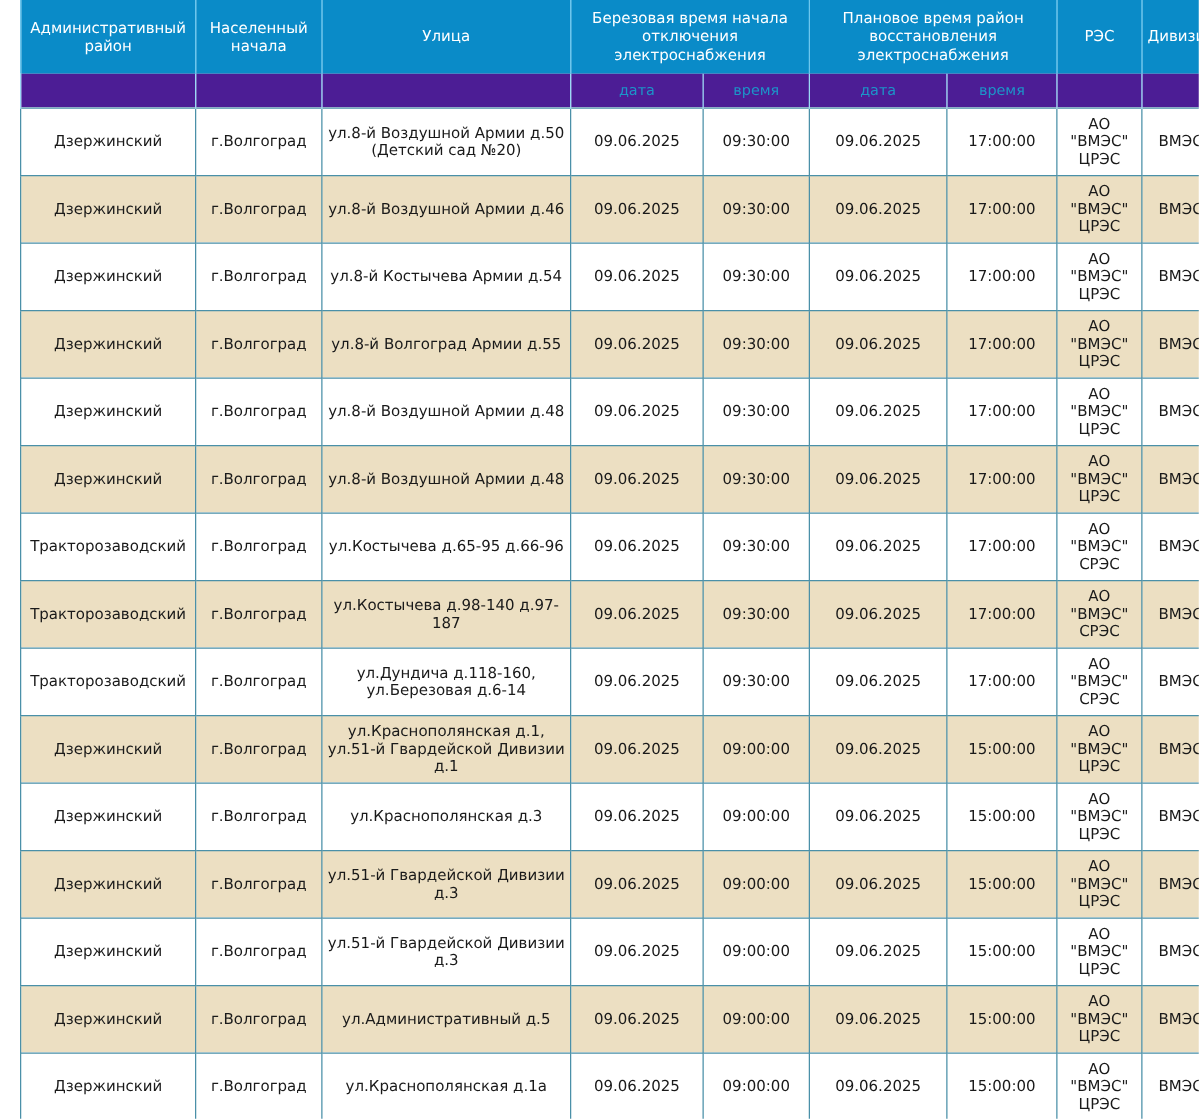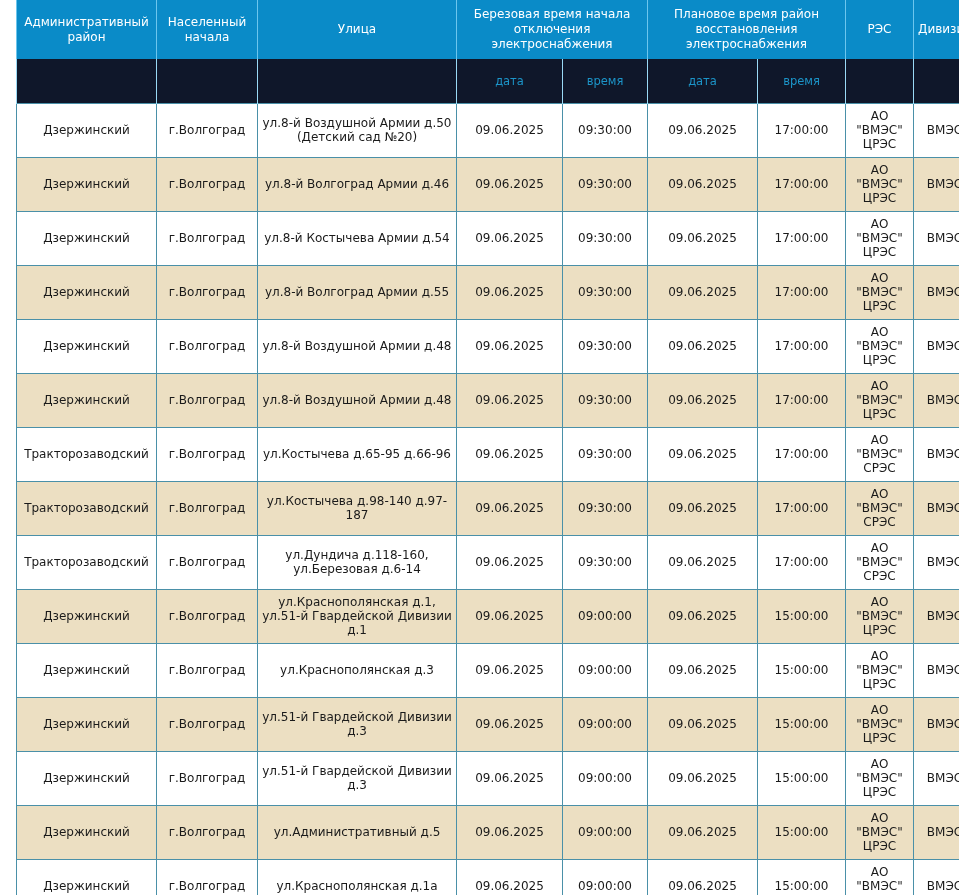--- a/index.html
+++ b/index.html
@@ -1,20 +1,20 @@
 <!DOCTYPE html>
 <html><head>
 <meta charset="utf-8">
 <style>
   html, body { margin: 0; padding: 0; background: #ffffff; }
   body { width: 959px; height: 895px; overflow: hidden; font-family: "DejaVu Sans", "Liberation Sans", sans-serif; }
   table { border-collapse: collapse; table-layout: fixed; width: 959px; margin-left: 16px; }
   th, td { text-align: center; vertical-align: middle; padding: 0 4px; box-sizing: border-box; }
   thead tr.h1 th { background: #0a8bc8; color: #ffffff; font-weight: normal; font-size: 12px; line-height: 15px; height: 59px; border-left: 1px solid #6cc6ee; border-right: 1px solid #6cc6ee; }
-  thead tr.h2 th { background: #0f172a; color: #1c95c9; font-weight: normal; font-size: 11.5px; height: 44px; border-left: 1px solid #9ad9f5; border-right: 1px solid #9ad9f5; }
+  thead tr.h2 th { background: #4c1d95; color: #1c95c9; font-weight: normal; font-size: 11.5px; height: 27px; border-left: 1px solid #9ad9f5; border-right: 1px solid #9ad9f5; }
   tbody td { height: 54px; font-size: 12px; line-height: 14px; color: #1a1a1a; border: 1px solid #4a90a8; }
   tbody tr.odd td { background: #ffffff; }
   tbody tr.even td { background: #ecdfc2; }
   tbody td.res { padding: 0 2px; }
 </style>
 </head>
 <body>
 
 <table>
   <colgroup>
@@ -58,21 +58,21 @@
         <td>09.06.2025</td>
         <td>09:30:00</td>
         <td>09.06.2025</td>
         <td>17:00:00</td>
         <td class="res">АО "ВМЭС" ЦРЭС</td>
         <td>ВМЭС</td>
       </tr>
       <tr class="even">
         <td>Дзержинский</td>
         <td>г.Волгоград</td>
-        <td>ул.8-й Волгоград Армии д.46</td>
+        <td>ул.8-й Воздушной Армии д.46</td>
         <td>09.06.2025</td>
         <td>09:30:00</td>
         <td>09.06.2025</td>
         <td>17:00:00</td>
         <td class="res">АО "ВМЭС" ЦРЭС</td>
         <td>ВМЭС</td>
       </tr>
       <tr class="odd">
         <td>Дзержинский</td>
         <td>г.Волгоград</td>

